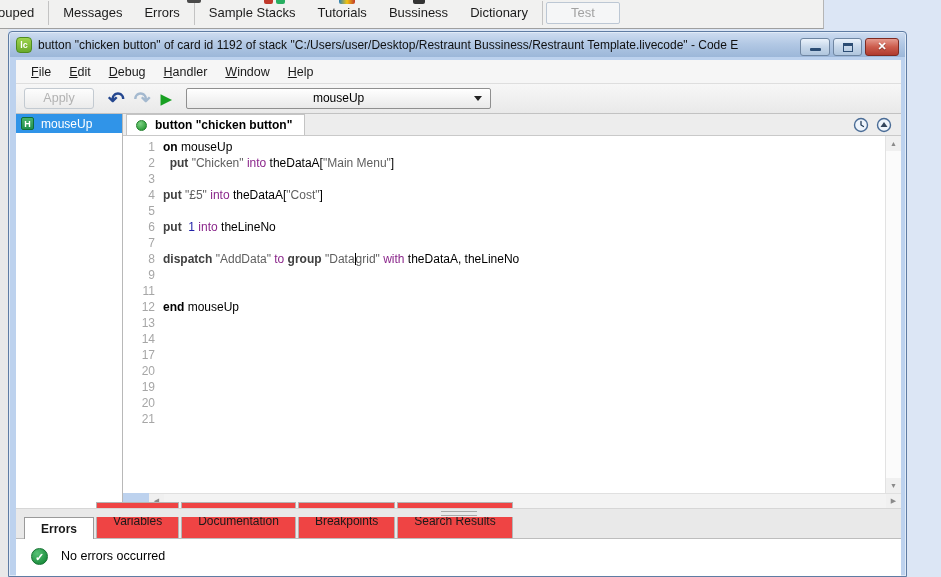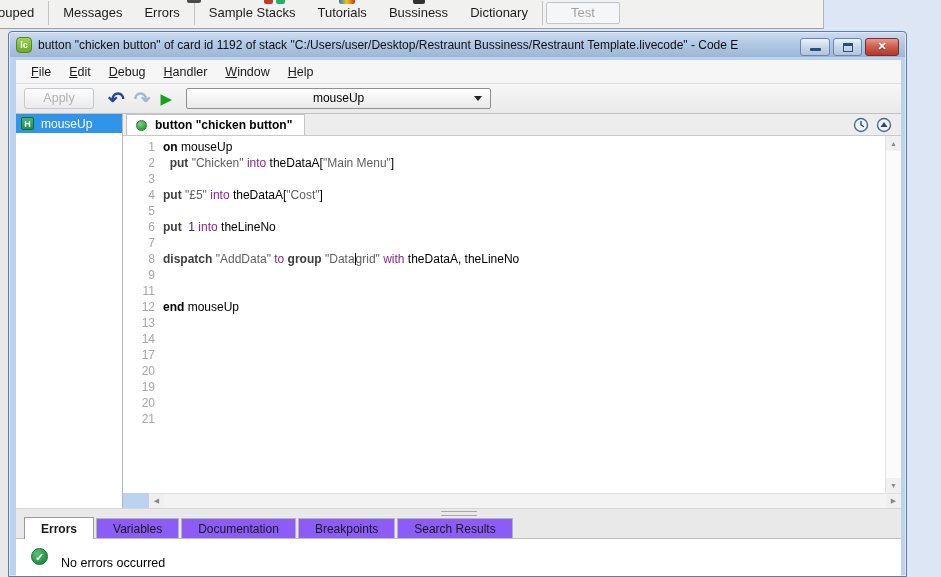--- a/index.html
+++ b/index.html
@@ -111,31 +111,31 @@
     text-align:center; line-height:14px; }
 
   
   .splitter { height:9px; background:#e9e9e9; border-top:1px solid #d6d6d6; position:relative; }
   .grip { position:absolute; left:50%; top:2px; width:36px; margin-left:-18px; height:5px;
     border-top:1px solid #a8a8a8; border-bottom:1px solid #a8a8a8; }
 
   
   .bottom-tabs { height:22px; background:#e9e9e9; border-bottom:1px solid #bdbdbd;
     display:flex; align-items:flex-end; padding-left:8px; }
-  .btab { height:20px; border:1px solid #b4b4b4; border-bottom:none; background:#8b5cf6;
+  .btab { height:36px; border:1px solid #b4b4b4; border-bottom:none; background:#ef4444;
     font-size:12px; color:#1a1a1a; display:flex; align-items:center; padding:0 16px; margin-right:2px; }
   .btab.active { height:22px; background:#fff; font-weight:bold; margin-bottom:-1px;
     border-color:#9a9a9a; position:relative; z-index:2; }
 
   
   .status { flex:1; background:#fff; display:flex; align-items:flex-start; padding:9px 0 0 15px; }
   .ok-icon { width:17px; height:17px; border-radius:50%; flex:0 0 17px;
     background:radial-gradient(circle at 35% 30%, #58c276, #1d8f3f 75%); border:1px solid #147031;
     color:#fff; font-size:11px; font-weight:bold; text-align:center; line-height:16px; }
-  .status-text { font-size:12.5px; color:#000; margin-left:13px; margin-top:8px; }
+  .status-text { font-size:12.5px; color:#000; margin-left:13px; margin-top:1px; }
 </style>
 </head>
 <body>
 
 <div class="stage">
 
   <div class="top-toolbar">
     <div class="tb-row" id="tb-items">
         <div class="tb-item first">ouped</div>
         <div class="tb-sep"></div>

